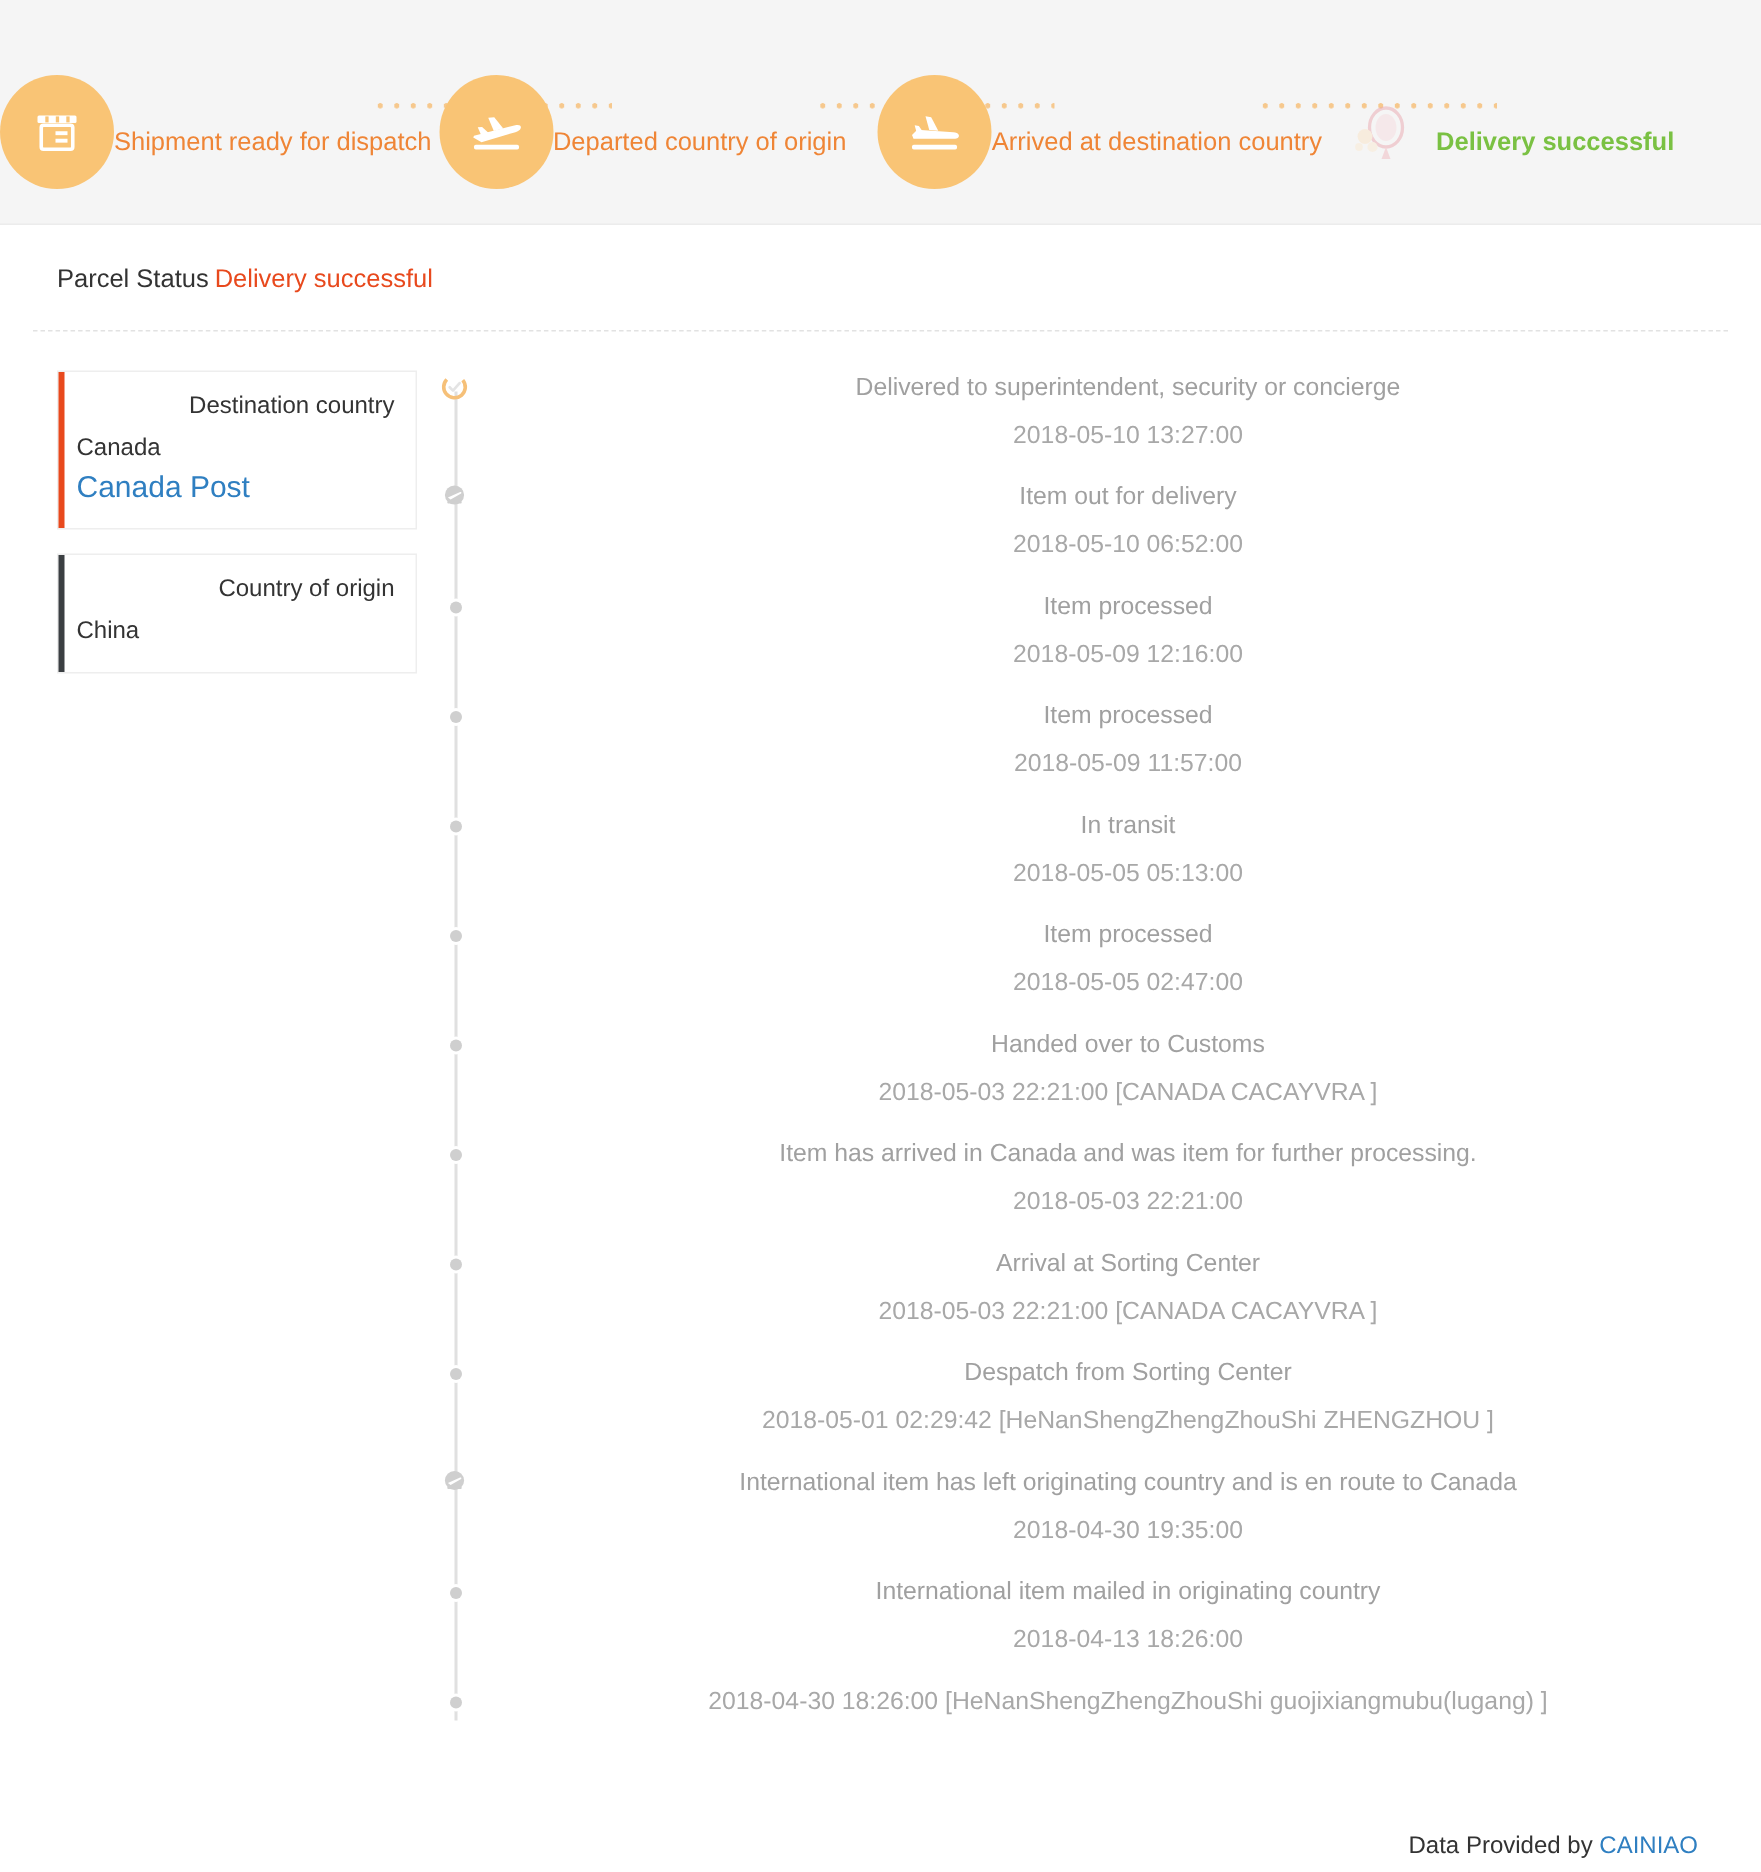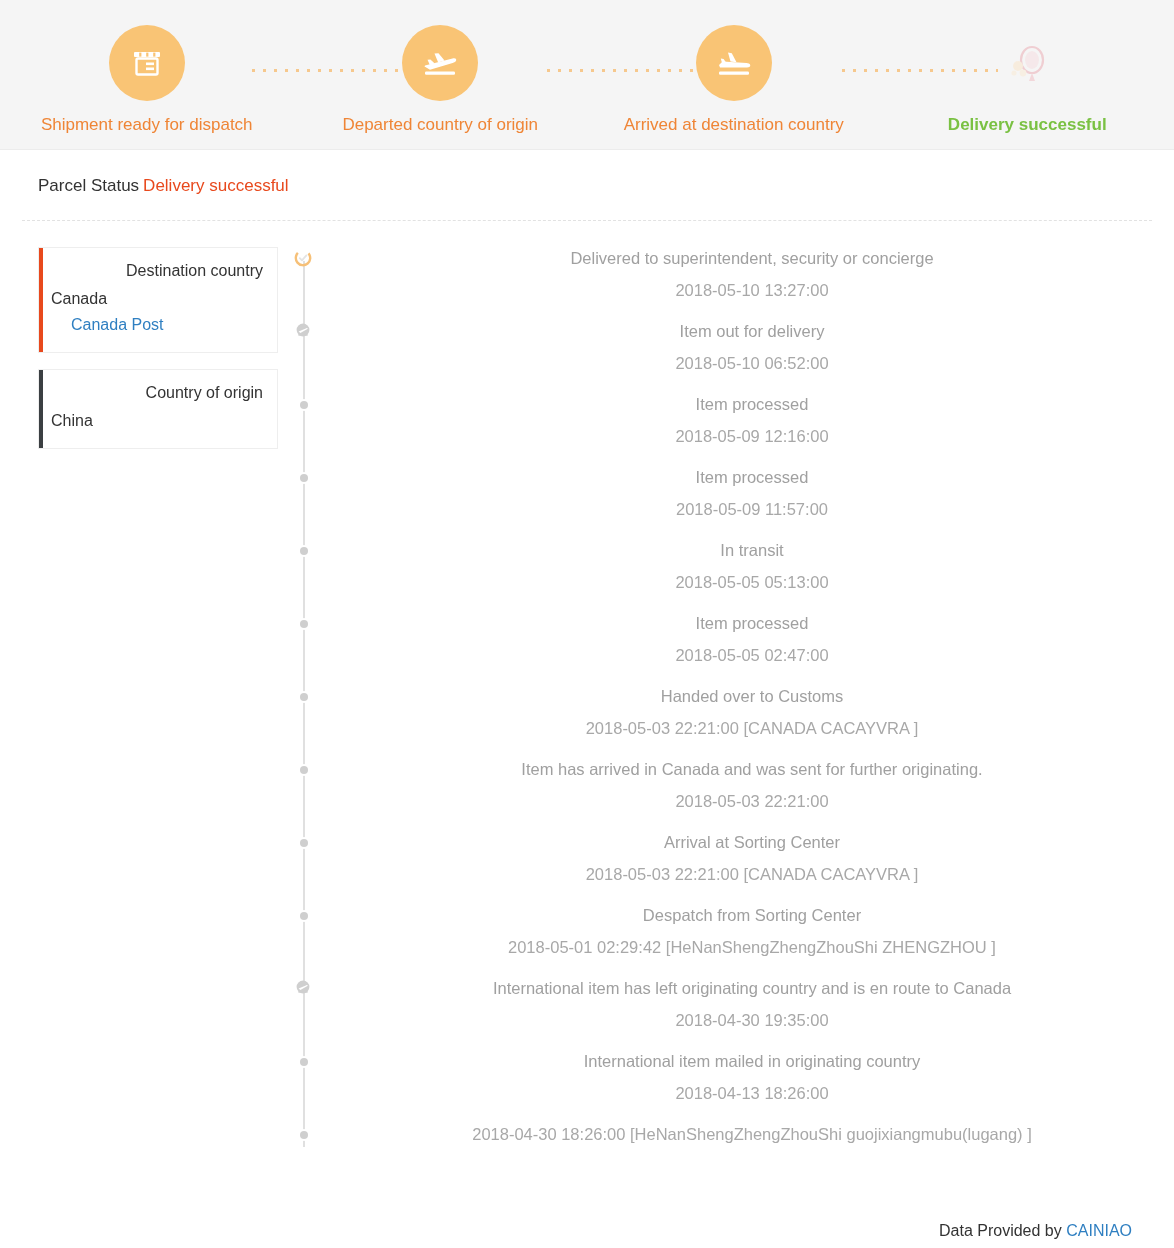--- a/index.html
+++ b/index.html
@@ -23,21 +23,20 @@
   .steps {
     position: relative;
     display: flex;
     width: 1174px;
     height: 150px;
   }
   .step {
     position: relative;
     flex: 1 1 0;
     display: flex;
-    flex-direction: column;
     align-items: center;
     justify-content: flex-start;
     padding-top: 25px;
   }
   .step-circle {
     width: 76px; height: 76px;
     border-radius: 50%;
     background: #f9c475;
     display: flex;
     align-items: center;
@@ -122,27 +121,26 @@
     color: #333;
     line-height: 22px;
     margin-bottom: 4px;
   }
   .card-value {
     font-size: 16px;
     color: #333;
     line-height: 26px;
   }
   .card-link {
-    font-size: 16px;
+    font-size: 20px;
     color: #2f7fc1;
     line-height: 26px;
     text-decoration: none;
     display: block;
     cursor: pointer;
-    margin-left: 20px;
   }
 
   
   .timeline-col {
     flex: 1 1 auto;
     position: relative;
     padding-left: 8px;
   }
   .timeline {
     position: relative;
@@ -357,21 +355,21 @@
             <span class="tl-marker">
               <span class="dot"></span>
             </span>
             <div class="tl-title">Handed over to Customs</div>
             <div class="tl-time">2018-05-03 22:21:00 [CANADA CACAYVRA ]</div>
           </li>
           <li class="tl-item">
             <span class="tl-marker">
               <span class="dot"></span>
             </span>
-            <div class="tl-title">Item has arrived in Canada and was sent for further originating.</div>
+            <div class="tl-title">Item has arrived in Canada and was item for further processing.</div>
             <div class="tl-time">2018-05-03 22:21:00</div>
           </li>
           <li class="tl-item">
             <span class="tl-marker">
               <span class="dot"></span>
             </span>
             <div class="tl-title">Arrival at Sorting Center</div>
             <div class="tl-time">2018-05-03 22:21:00 [CANADA CACAYVRA ]</div>
           </li>
           <li class="tl-item">

